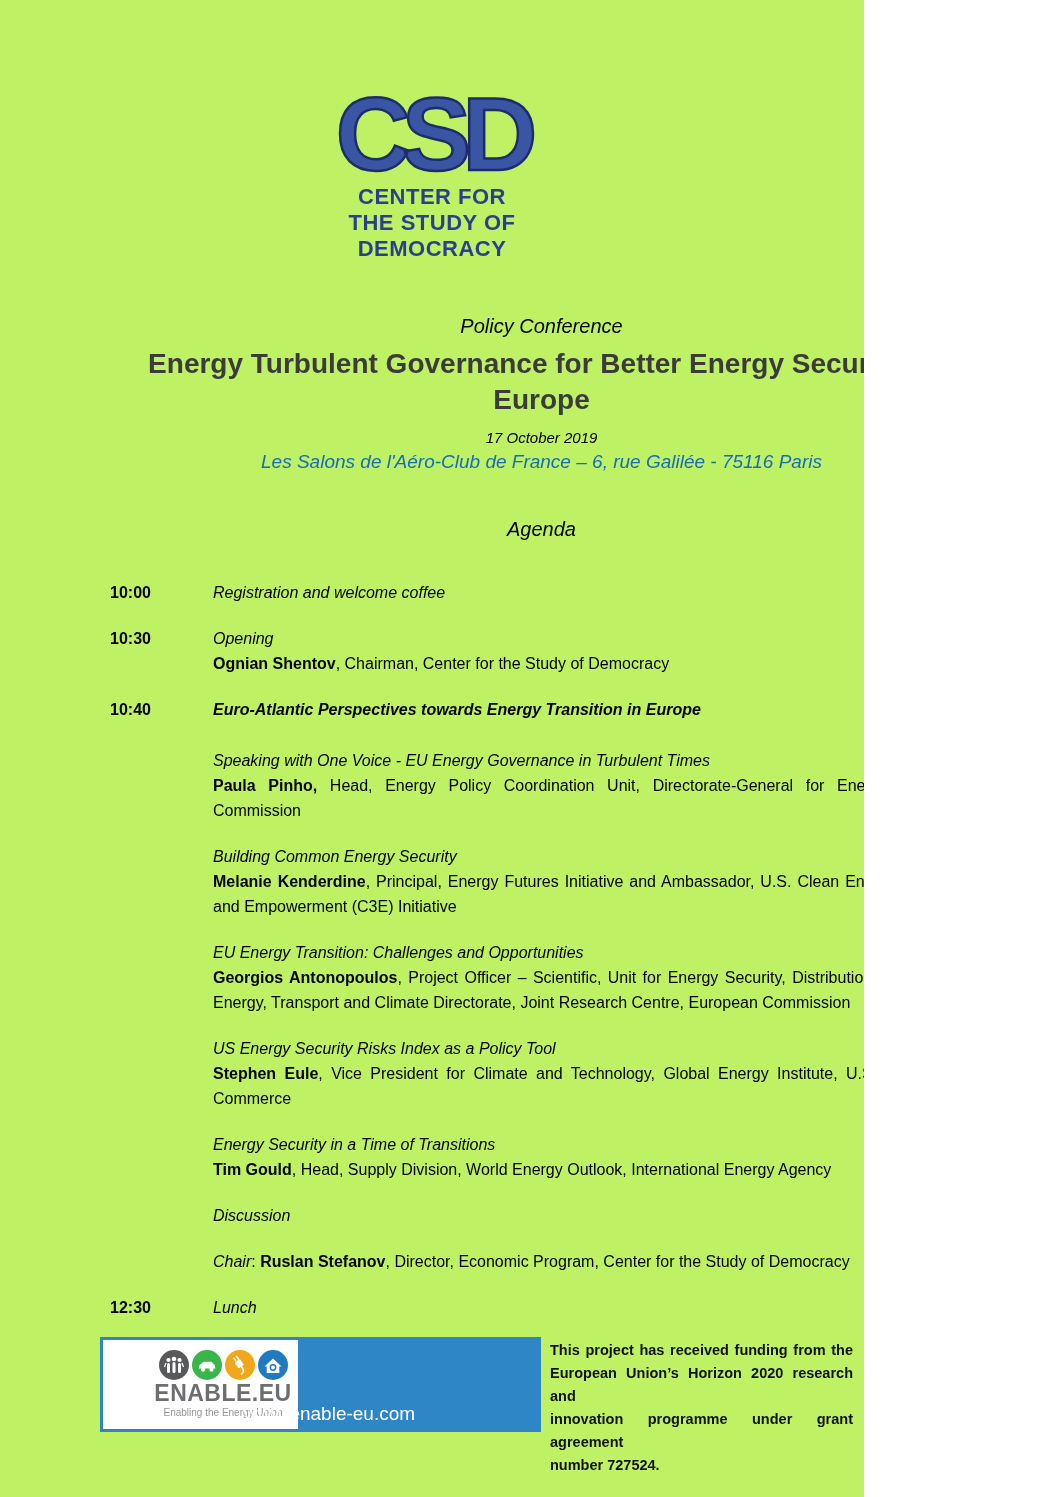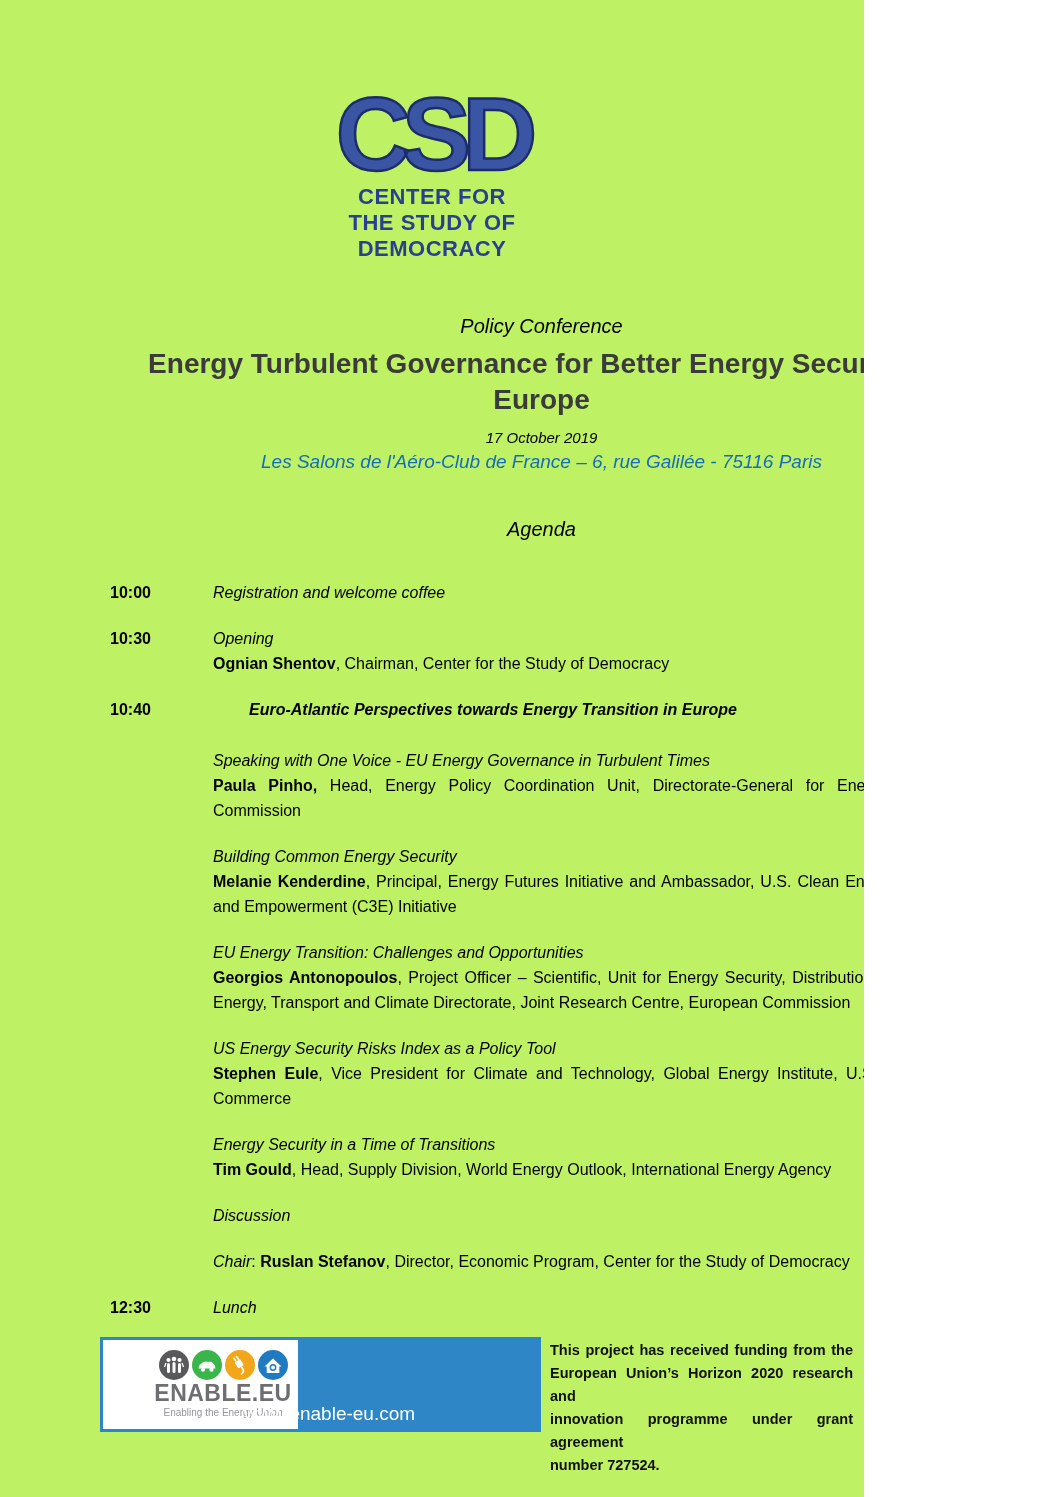--- a/index.html
+++ b/index.html
@@ -15,21 +15,21 @@
   .org-block{margin-top:4px;}
   
   .policy{margin-top:52px;font-style:italic;font-size:20px;line-height:24px;}
   .doc-title{margin-top:8px;font-weight:bold;font-size:28px;line-height:36px;color:#3B3B3B;}
   .doc-date{margin-top:8px;font-style:italic;font-size:15px;line-height:24px;}
   .doc-venue{font-style:italic;font-size:19px;line-height:24px;color:#176BBE;}
   .agenda-h{margin-top:42px;font-style:italic;font-size:20px;line-height:26px;}
   
   .agenda-list{margin-top:38px;font-size:16px;line-height:25px;}
   .row{display:grid;grid-template-columns:103px 1fr;margin-bottom:21px;}
-  .row.mb-x{margin-bottom:26px;gap:36px;}
+  .row.mb-x{margin-bottom:26px;}
   .time{font-weight:bold;}
   .sess{font-style:italic;}
   .sess.bold{font-weight:bold;}
   .para{text-align:justify;}
   .b{font-weight:bold;}
   .i{font-style:italic;}
   
   .footer{position:absolute;left:100px;top:1337px;width:922px;height:95px;}
   .banner{position:absolute;left:0;top:0;width:441px;height:95px;background:#2E86C6;}
   .logo-box{position:absolute;left:3px;top:3px;width:150px;height:89px;background:#fff;

